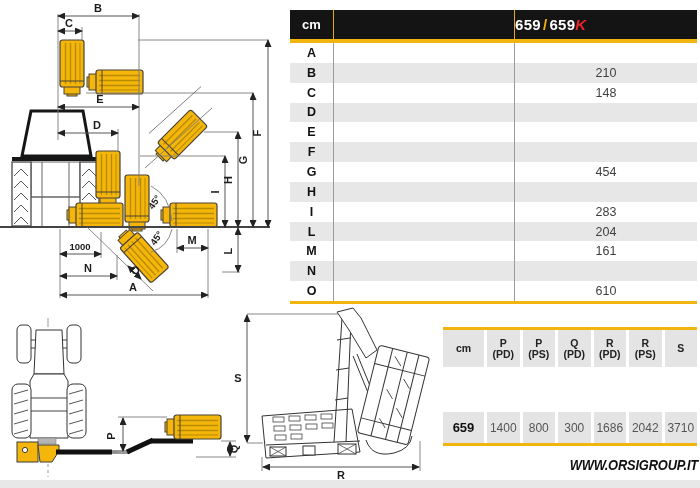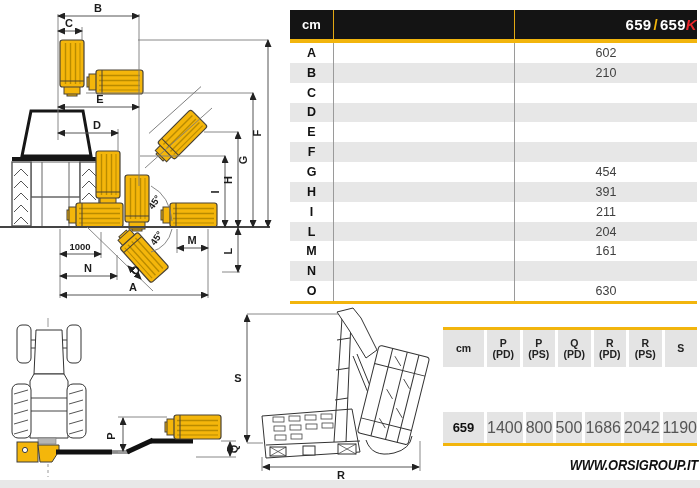--- a/index.html
+++ b/index.html
@@ -5,39 +5,39 @@
   html,body{margin:0;padding:0;background:#fff;}
   #stage{position:relative;width:700px;height:488px;background:#ffffff;overflow:hidden;
          font-family:"Liberation Sans","DejaVu Sans",sans-serif;}
   svg text{font-family:"Liberation Sans","DejaVu Sans",sans-serif;}
 
   
   .dim-table{position:absolute;left:290px;top:10px;width:407px;}
   .dim-head{height:29px;background:#141414;display:flex;align-items:center;}
   .dim-head .cell-cm{width:43px;text-align:center;color:#fff;font-weight:bold;font-size:13px;}
   .dim-head .mid{width:180px;height:100%;border-left:1px solid #e3a813;border-right:1px solid #e3a813;}
-  .dim-head .model{flex:1;text-align:right;color:#fff;font-weight:bold;font-size:15px;letter-spacing:.3px;}
+  .dim-head .model{flex:1;text-align:left;color:#fff;font-weight:bold;font-size:15px;letter-spacing:.3px;}
   .model .slash{color:#f2b50d;padding:0 2px;}
   .model .kvar{color:#e8262b;font-style:italic;}
   .ybar{background:#f2b50d;}
   .dim-body{height:258px;display:flex;flex-direction:column;}
   .dim-row{flex:1;display:flex;align-items:center;font-size:12.5px;}
   .dim-row:nth-child(even){background:#e7e7e7;}
   .dim-row .rl{width:43px;text-align:center;font-weight:bold;color:#111;}
   .dim-row .rm{width:180px;height:100%;border-left:1px solid #9a9a9a;border-right:1px solid #9a9a9a;}
   .dim-row .rv{flex:1;text-align:center;color:#3f3f3f;}
 
   
   .spec-table{position:absolute;left:443px;top:327px;width:254px;}
   .spec-grid{display:grid;grid-template-columns:41px repeat(6,1fr);column-gap:3px;background:#fff;}
   .spec-grid .hc{background:#e4e4e4;height:37px;display:flex;flex-direction:column;
       align-items:center;justify-content:center;font-size:10.5px;font-weight:bold;color:#222;line-height:11px;}
   .spec-gap{height:45px;background:#fff;}
   .spec-grid .dc{background:#e4e4e4;height:31px;display:flex;align-items:center;justify-content:center;
-      font-size:16px;color:#555;}
+      font-size:12px;color:#555;}
   .spec-grid .dc.first{font-weight:bold;color:#111;font-size:13px;}
 
   
   .site{position:absolute;left:540px;top:457px;width:158px;text-align:right;
         font-size:14px;font-weight:bold;font-style:italic;color:#101010;
         transform:scaleX(.92);transform-origin:100% 50%;letter-spacing:-.2px;white-space:nowrap;}
   .bottom-strip{position:absolute;left:0;top:480px;width:700px;height:8px;background:#e8e8e8;}
 </style>
 </head>
 <body>
@@ -243,30 +243,30 @@
     <div class="dim-head">
       <div class="cell-cm">cm</div>
       <div class="mid"></div>
       <div class="model"><span>659</span><span class="slash">/</span><span>659</span><span class="kvar">K</span></div>
     </div>
     <div class="ybar" style="height:4px"></div>
     <div class="dim-body">
       <div class="dim-row">
           <div class="rl">A</div>
           <div class="rm"></div>
-          <div class="rv">602</div>
         </div>
       <div class="dim-row">
           <div class="rl">B</div>
           <div class="rm"></div>
           <div class="rv">210</div>
         </div>
       <div class="dim-row">
           <div class="rl">C</div>
           <div class="rm"></div>
+          <div class="rv">148</div>
         </div>
       <div class="dim-row">
           <div class="rl">D</div>
           <div class="rm"></div>
         </div>
       <div class="dim-row">
           <div class="rl">E</div>
           <div class="rm"></div>
         </div>
       <div class="dim-row">
@@ -274,45 +274,44 @@
           <div class="rm"></div>
         </div>
       <div class="dim-row">
           <div class="rl">G</div>
           <div class="rm"></div>
           <div class="rv">454</div>
         </div>
       <div class="dim-row">
           <div class="rl">H</div>
           <div class="rm"></div>
-          <div class="rv">391</div>
         </div>
       <div class="dim-row">
           <div class="rl">I</div>
           <div class="rm"></div>
-          <div class="rv">211</div>
+          <div class="rv">283</div>
         </div>
       <div class="dim-row">
           <div class="rl">L</div>
           <div class="rm"></div>
           <div class="rv">204</div>
         </div>
       <div class="dim-row">
           <div class="rl">M</div>
           <div class="rm"></div>
           <div class="rv">161</div>
         </div>
       <div class="dim-row">
           <div class="rl">N</div>
           <div class="rm"></div>
         </div>
       <div class="dim-row">
           <div class="rl">O</div>
           <div class="rm"></div>
-          <div class="rv">630</div>
+          <div class="rv">610</div>
         </div>
     </div>
     <div class="ybar" style="height:3px"></div>
   </div>
 
   <div class="spec-table">
     <div class="ybar" style="height:3px"></div>
     <div class="spec-grid">
       <div class="hc">
           <span>cm</span>
@@ -341,23 +340,23 @@
       <div class="hc">
           <span>S</span>
           <span></span>
         </div>
     </div>
     <div class="spec-gap"></div>
     <div class="spec-grid">
       <div class="dc first">659</div>
       <div class="dc">1400</div>
       <div class="dc">800</div>
-      <div class="dc">500</div>
+      <div class="dc">300</div>
       <div class="dc">1686</div>
       <div class="dc">2042</div>
-      <div class="dc">1190</div>
+      <div class="dc">3710</div>
     </div>
     <div class="ybar" style="height:3px"></div>
   </div>
 
   <div class="site">WWW.ORSIGROUP.IT</div>
   <div class="bottom-strip"></div>
 </div>
 
 </body></html>

